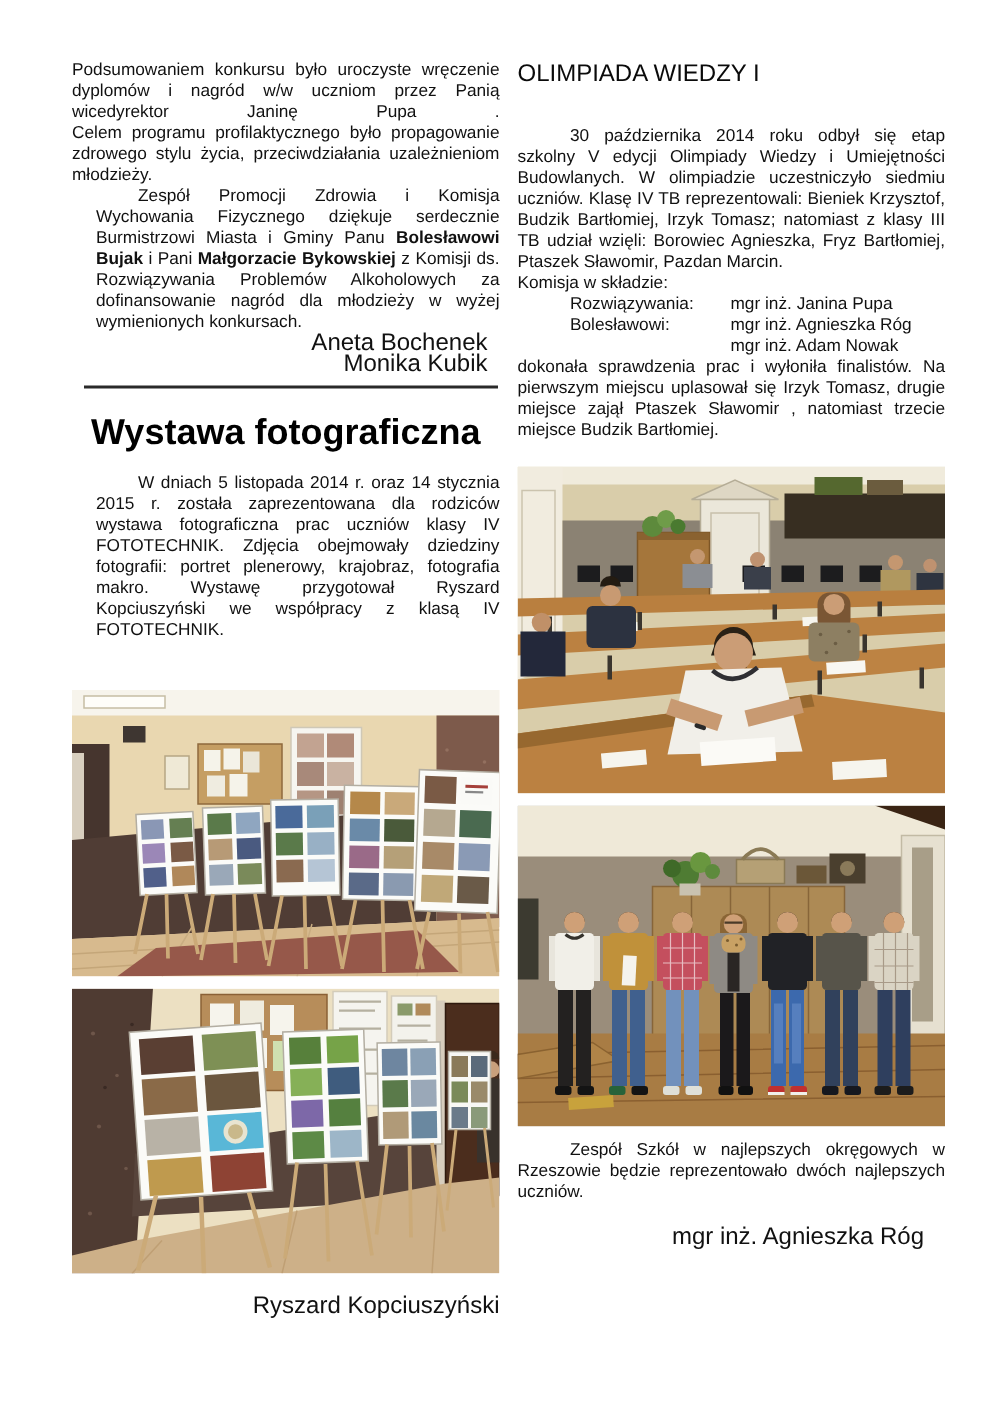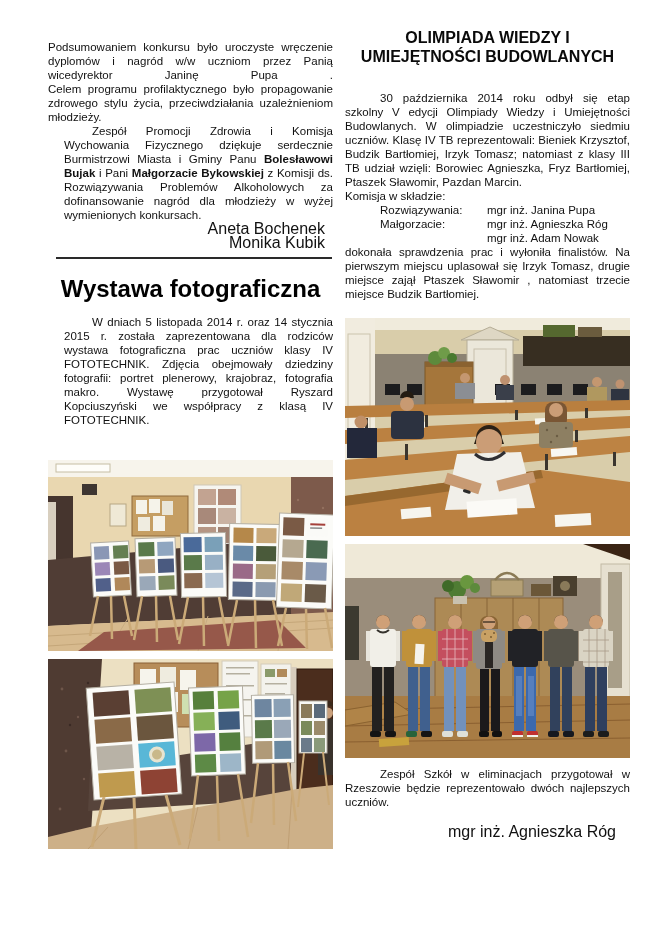--- a/index.html
+++ b/index.html
@@ -9,21 +9,21 @@
   .col-left{left:48px;width:285px;}
   .col-right{left:345px;width:285px;}
   .body{font-size:11.5px;line-height:14px;text-align:justify;margin:0;}
   .jlast{text-align:justify;text-align-last:justify;}
   .indent{text-indent:28px;margin-left:16px;}
   .indent35{text-indent:35px;}
   .first{margin-top:40px;}
   .sig{font-size:16px;line-height:14px;text-align:right;padding-right:8px;}
   .rule{border:none;border-top:2px solid #2a2a2a;width:276px;margin:7px 0 0 8px;}
   .red-title{margin:17px 0 0;text-align:center;color:#000000;font-size:24px;line-height:26px;font-weight:bold;}
-  .black-title{margin:28px 0 0;text-align:center;font-size:16px;line-height:19px;font-weight:bold;color:#0a0a0a;}
+  .black-title{margin:40px 0 0;text-align:left;font-size:16px;line-height:19px;font-weight:normal;color:#0a0a0a;}
   .para3-left{margin-top:13px;}
   .photo{margin:0;width:285px;overflow:hidden;}
   .photo svg{display:block;width:285px;}
   .ph-l1{margin-top:33px;}
   .ph-l2{margin-top:8px;}
   .ph-r1{margin-top:17px;}
   .ph-r2{margin-top:8px;}
   .sig-photo-left{padding-right:0;margin-top:15px;}
   .para1-right{margin-top:25px;}
   .role{padding-left:35px;text-align:left;}
@@ -222,28 +222,29 @@
             <rect x="266" y="45" width="11" height="14" fill="#5a6a7a"></rect>
           <rect x="253" y="62" width="11" height="14" fill="#7a8a5a"></rect>
             <rect x="266" y="62" width="11" height="14" fill="#9a8a6a"></rect>
           <rect x="253" y="79" width="11" height="14" fill="#6a7a8a"></rect>
             <rect x="266" y="79" width="11" height="14" fill="#8a9a7a"></rect>
         </g>
         <path d="M256,94 L250,148 M275,93 L281,146" stroke="#cbaa78" stroke-width="2" fill="none"></path>
       </svg>
     </figure>
 
+    <div class="sig sig-photo-left">Ryszard Kopciuszyński</div>
   </div>
 
   <div class="col col-right">
-    <h2 class="black-title"><span>OLIMPIADA WIEDZY I</span><br><span>UMIEJĘTNOŚCI BUDOWLANYCH</span></h2>
+    <h2 class="black-title"><span>OLIMPIADA WIEDZY I</span><br></h2>
     <p class="body indent35 para1-right">30 października 2014 roku odbył się etap szkolny V edycji Olimpiady Wiedzy i Umiejętności Budowlanych. W olimpiadzie uczestniczyło siedmiu uczniów. Klasę IV TB reprezentowali: Bieniek Krzysztof, Budzik Bartłomiej, Irzyk Tomasz; natomiast z klasy III TB udział wzięli: Borowiec Agnieszka, Fryz Bartłomiej, Ptaszek Sławomir, Pazdan Marcin.</p>
     <div class="body">Komisja w składzie:</div>
     <div class="body role"><span class="role-label">Rozwiązywania:</span><span>mgr inż. Janina Pupa</span></div>
-    <div class="body role"><span class="role-label">Małgorzacie:</span><span>mgr inż. Agnieszka Róg</span></div>
+    <div class="body role"><span class="role-label">Bolesławowi:</span><span>mgr inż. Agnieszka Róg</span></div>
     <div class="body role3">mgr inż. Adam Nowak</div>
     <p class="body">dokonała sprawdzenia prac i wyłoniła finalistów. Na pierwszym miejscu uplasował się Irzyk Tomasz, drugie miejsce zajął Ptaszek Sławomir , natomiast trzecie miejsce Budzik Bartłomiej.</p>
 
     <figure class="photo ph-r1">
       <svg viewBox="0 0 285 218">
         <rect width="285" height="218" fill="#d9cdaa"></rect>
         <rect width="285" height="12" fill="#f0ebdc"></rect>
         <polygon points="0,0 30,0 30,132 0,142" fill="#f1ecdf"></polygon>
         <rect x="3" y="16" width="22" height="100" fill="none" stroke="#cbc3ae"></rect>
         <rect x="30" y="36" width="255" height="56" fill="#8b8273"></rect>
@@ -429,17 +430,17 @@
           <rect x="238" y="85" width="26" height="38" rx="3" fill="#dad4c4"></rect>
           <path d="M244,85 V123 M252,85 V123 M260,85 V123 M238,96 H264 M238,107 H264 M238,118 H264" stroke="#a89a88" stroke-width="0.8"></path>
           <rect x="240" y="123" width="10" height="64" fill="#2f3f5e"></rect>
             <rect x="252" y="123" width="10" height="64" fill="#2f3f5e"></rect>
           <rect x="238" y="187" width="11" height="6" rx="2" fill="#1c1c1c"></rect>
             <rect x="253" y="187" width="11" height="6" rx="2" fill="#1c1c1c"></rect>
         </g>
       </svg>
     </figure>
 
-    <p class="body indent35 para3-right">Zespół Szkół w eliminacjach przygotował w Rzeszowie będzie reprezentowało dwóch najlepszych uczniów.</p>
+    <p class="body indent35 para3-right">Zespół Szkół w najlepszych okręgowych w Rzeszowie będzie reprezentowało dwóch najlepszych uczniów.</p>
     <div class="sig sig-right">mgr inż. Agnieszka Róg</div>
   </div>
 
 </div>
 
 </body></html>

